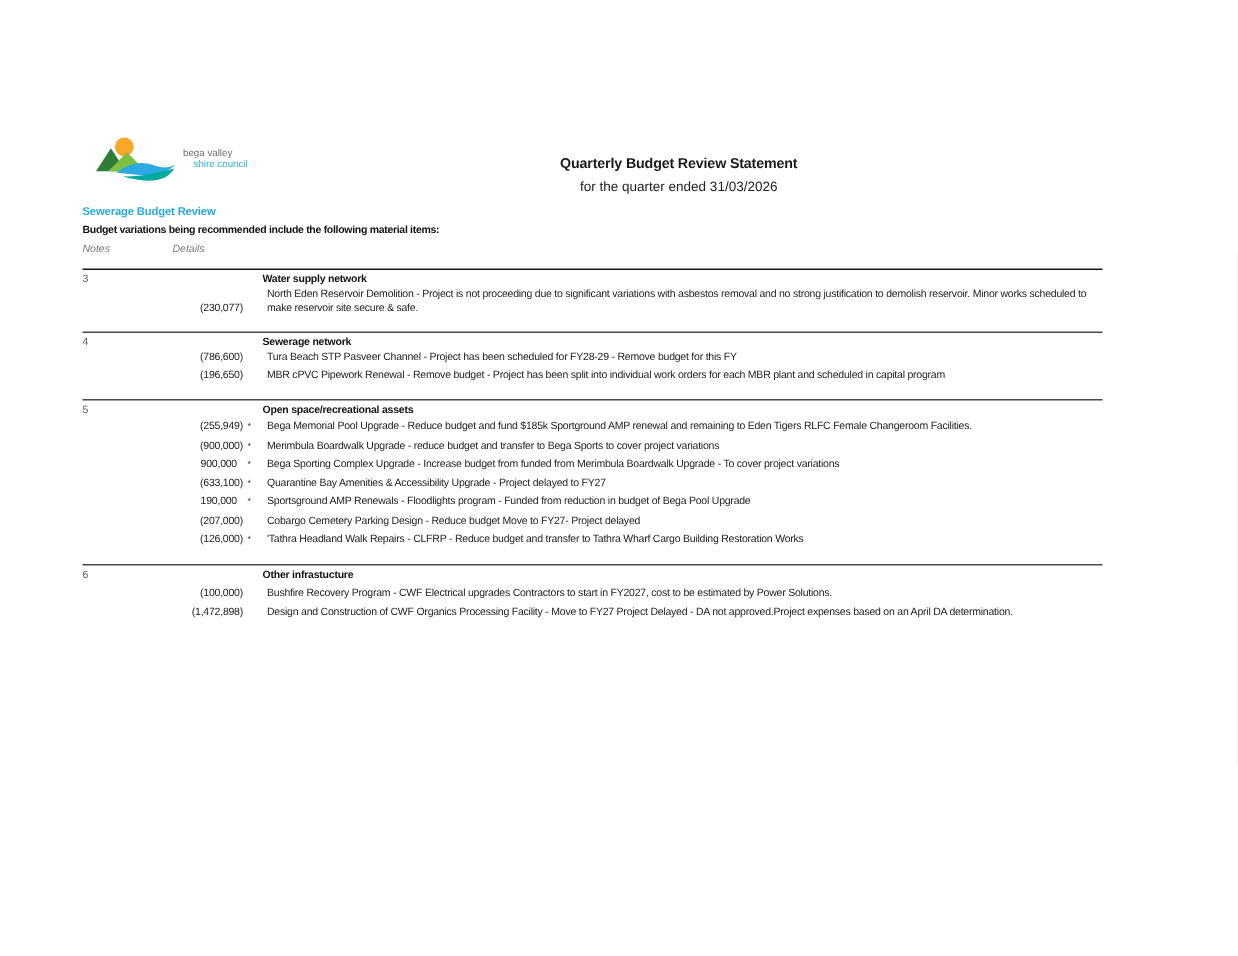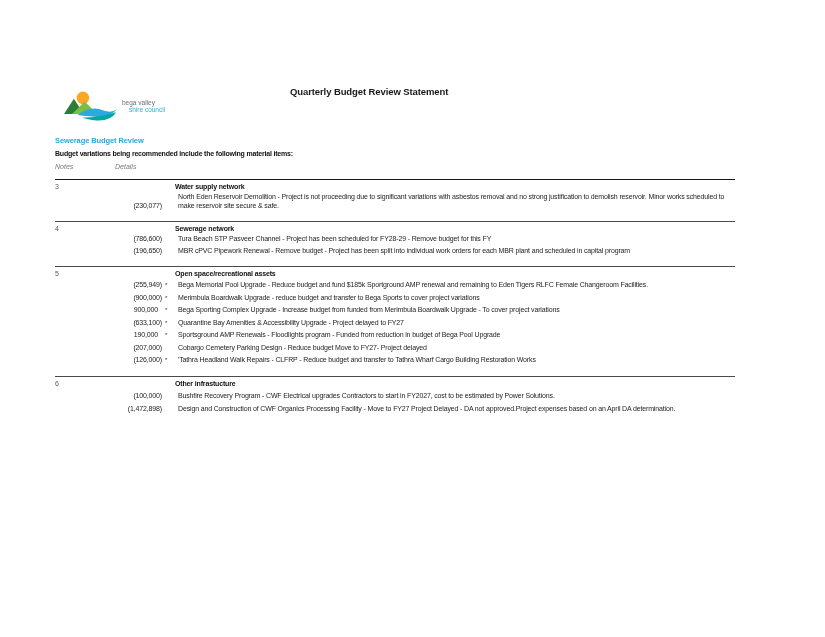--- a/index.html
+++ b/index.html
@@ -7,21 +7,21 @@
     position:relative;width:825px;height:637px;background:#ffffff;
     font-family:"Liberation Sans",sans-serif;color:#1a1a1a;overflow:hidden;
     margin:0 auto;
   }
   
   .logo{position:absolute;left:64px;top:88px;display:flex;align-items:center;gap:4px;}
   .logo svg{display:block;}
   .logo-text{font-size:6.5px;line-height:7.5px;letter-spacing:0;}
   .logo-line1{color:#6d6e71;}
   .logo-line2{color:#33b0c9;margin-left:7px;}
-  .titles{position:absolute;left:290px;top:86px;width:325px;}
+  .titles{position:absolute;left:290px;top:104px;width:325px;text-align:center;}
   .doc-title{font-size:9.5px;font-weight:bold;letter-spacing:-0.1px;}
   .doc-subtitle{font-size:9px;margin-top:4px;color:#222;}
   
   .content{position:absolute;left:55px;top:136px;width:680px;}
   .cbr-heading{font-size:7.5px;font-weight:bold;color:#29a9df;letter-spacing:-0.1px;}
   .intro{font-size:7px;font-weight:bold;margin-top:5px;letter-spacing:-0.2px;color:#111;}
   .colheads{display:flex;margin-top:6px;font-size:7px;font-style:italic;color:#7a7a7a;}
   .colheads .notes-h{width:60px;}
   .colheads .details-h{}
   .btable{margin-top:9px;}
@@ -52,20 +52,21 @@
       <path d="M20 31 Q34 31 46 28 Q54 26 58 25 Q52 35 36 34 Q26 33 20 31 Z" fill="#00A99D"></path>
     </svg>
     <div class="logo-text">
       <div class="logo-line1">bega valley</div>
       <div class="logo-line2">shire council</div>
     </div>
   </div>
 
   <div class="titles">
     <div class="doc-title">Quarterly Budget Review Statement</div>
+    <div class="doc-subtitle">for the quarter ended 31/03/2026</div>
   </div>
 
   <div class="content">
     <div class="cbr-heading">Sewerage Budget Review</div>
     <div class="intro">Budget variations being recommended include the following material items:</div>
     <div class="colheads">
       <span class="notes-h">Notes</span>
       <span class="details-h">Details</span>
     </div>
 

